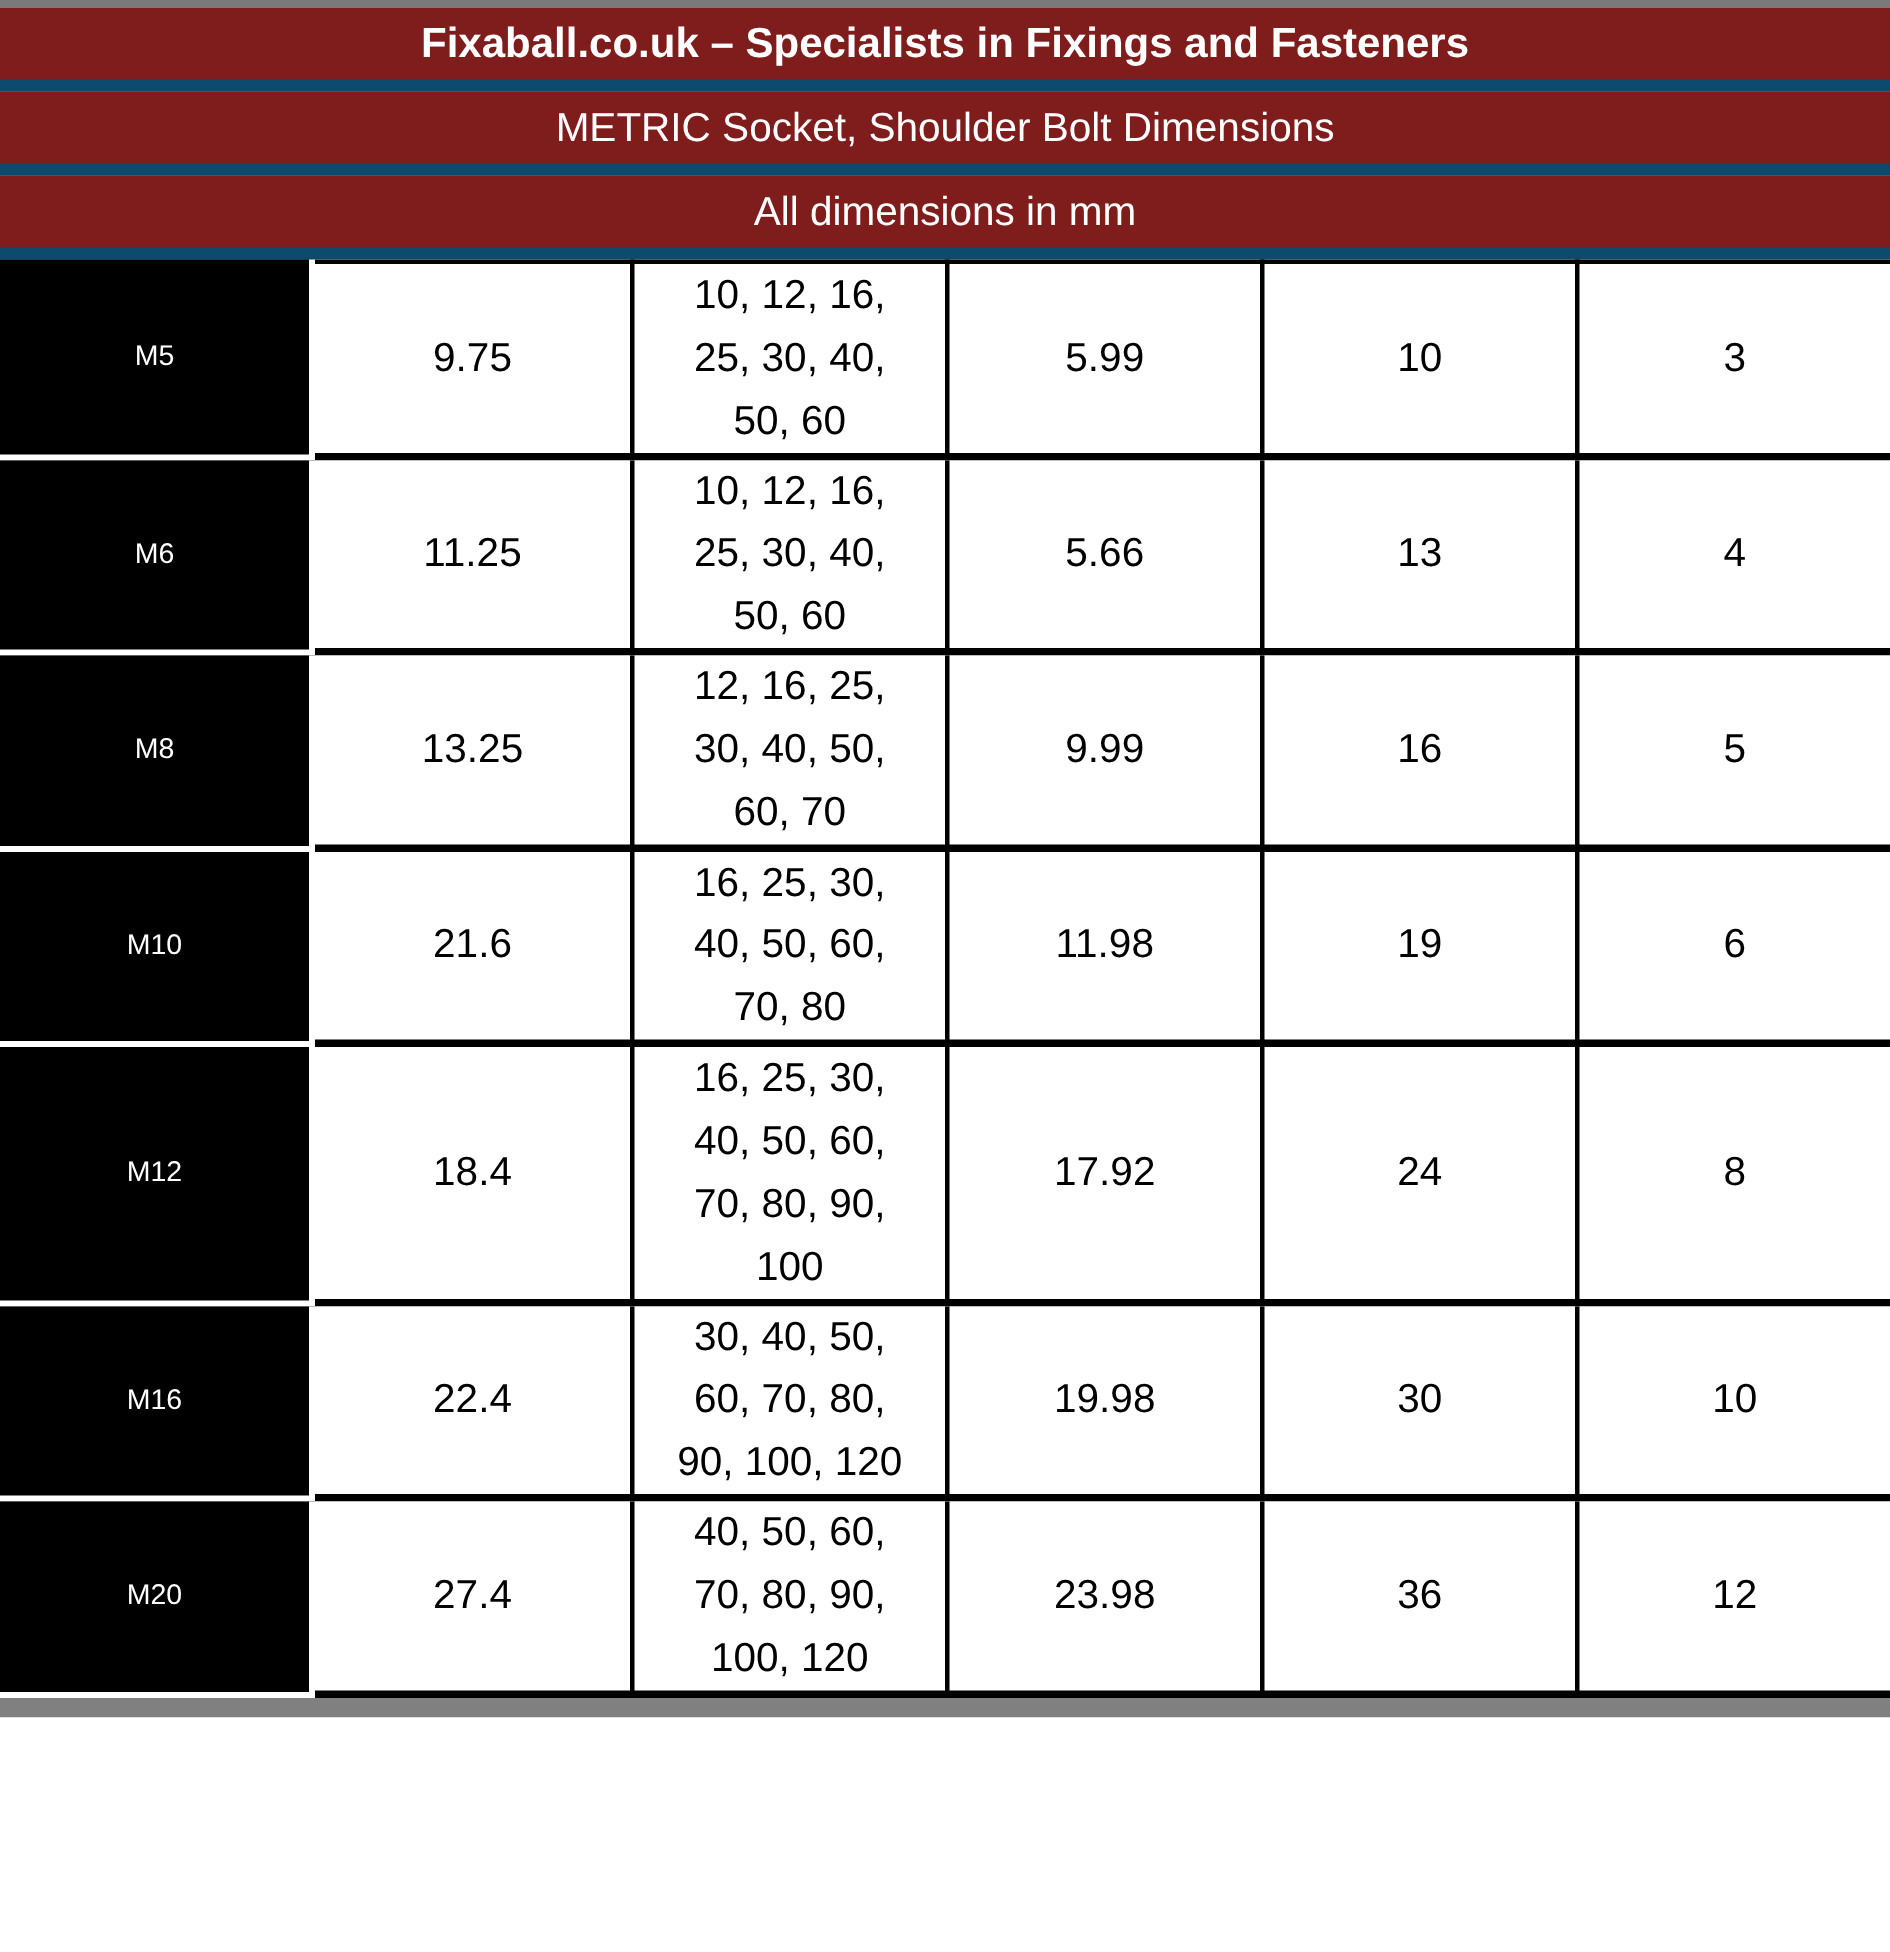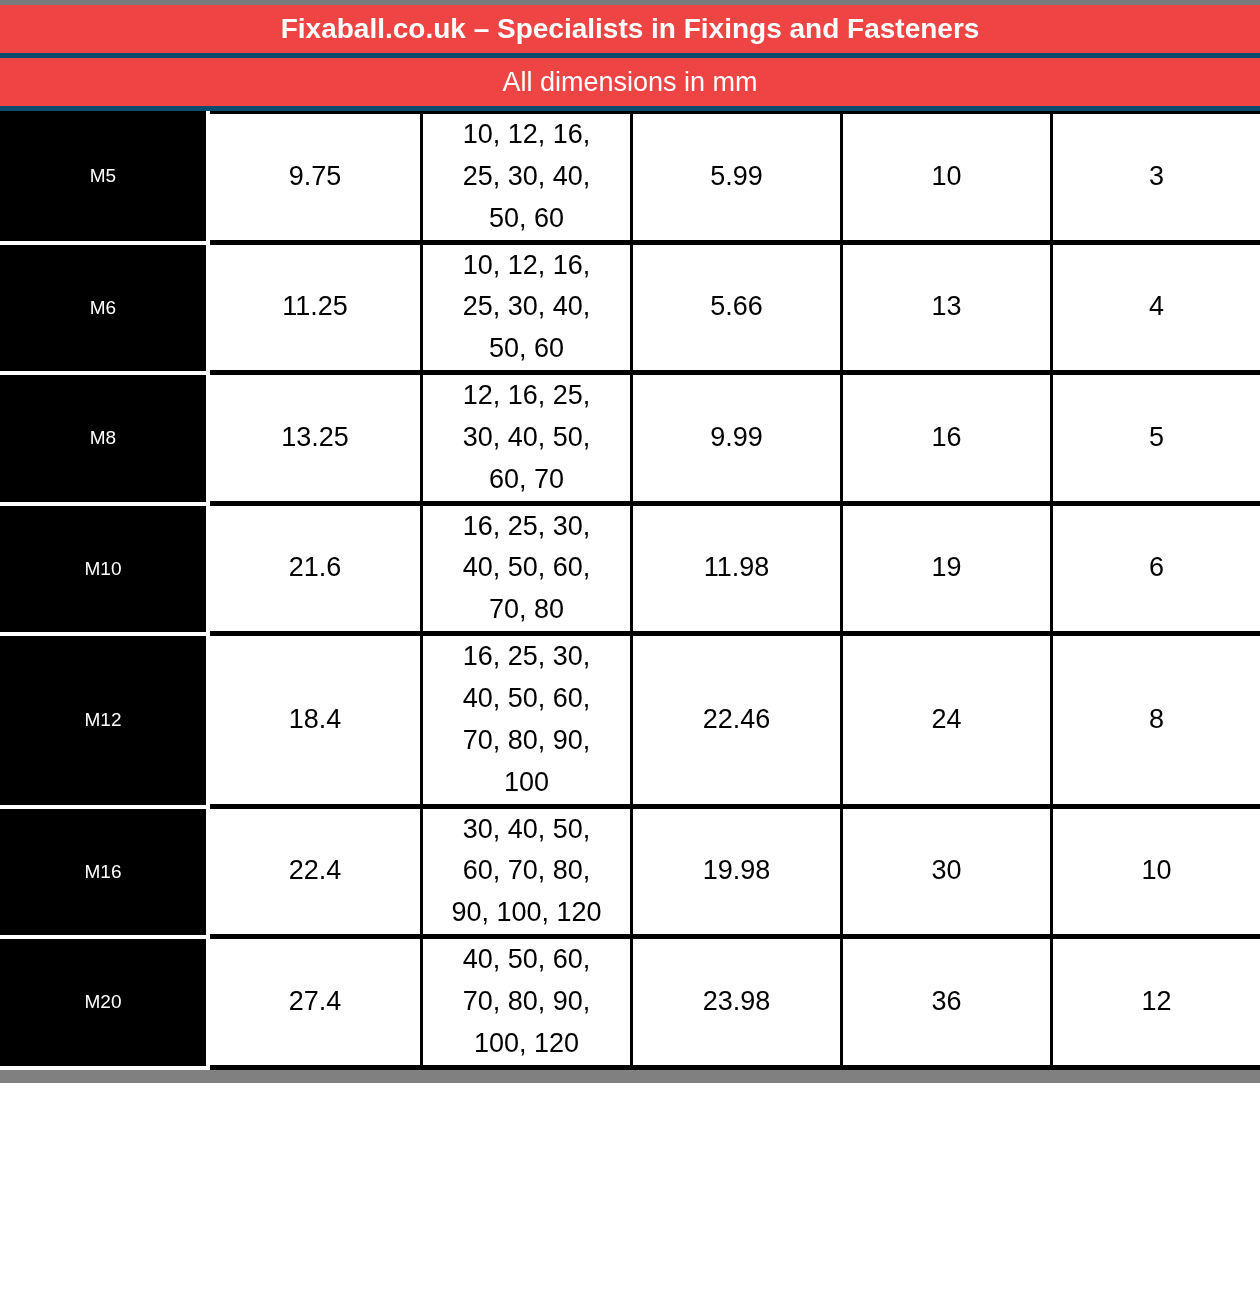--- a/index.html
+++ b/index.html
@@ -15,25 +15,25 @@
   }
   td {
     text-align: center;
     vertical-align: middle;
     white-space: pre-line;
     padding: 0;
     overflow: hidden;
   }
   
   .band-cell {
-    background: #ef4444;
+    background: #7f1d1d;
     color: #ffffff;
     font-size: 27px;
     height: 48px;
-    border-bottom: 5px solid #0c4a6e;
+    border-bottom: 8px solid #0c4a6e;
     text-align: center;
   }
   .band-cell.title { font-weight: bold; font-size: 28px; }
   
   .ch {
     background: #000000;
     color: #ffffff;
     font-size: 27px;
     line-height: 1.55;
     height: 128px;
@@ -73,20 +73,23 @@
       <col style="width:210px">
         <col style="width:210px">
         <col style="width:210px">
       <col style="width:210px">
         <col style="width:210px">
         <col style="width:210px">
     </colgroup>
     <tbody>
       <tr>
         <td colspan="6" class="band-cell title">Fixaball.co.uk – Specialists in Fixings and Fasteners</td>
+      </tr>
+      <tr>
+        <td colspan="6" class="band-cell">METRIC Socket, Shoulder Bolt Dimensions</td>
       </tr>
       <tr>
         <td colspan="6" class="band-cell">All dimensions in mm</td>
       </tr>
 
 
       <tr class="datarow first">
         <td class="rowhead">M5</td>
         <td class="light">9.75</td>
         <td class="light">10, 12, 16,
@@ -130,21 +133,21 @@
         <td class="light">6</td>
       </tr>
 
       <tr class="datarow tall">
         <td class="rowhead">M12</td>
         <td class="light">18.4</td>
         <td class="light">16, 25, 30,
 40, 50, 60,
 70, 80, 90,
 100</td>
-        <td class="light">22.46</td>
+        <td class="light">17.92</td>
         <td class="light">24</td>
         <td class="light">8</td>
       </tr>
 
       <tr class="datarow">
         <td class="rowhead">M16</td>
         <td class="light">22.4</td>
         <td class="light">30, 40, 50,
 60, 70, 80,
 90, 100, 120</td>

